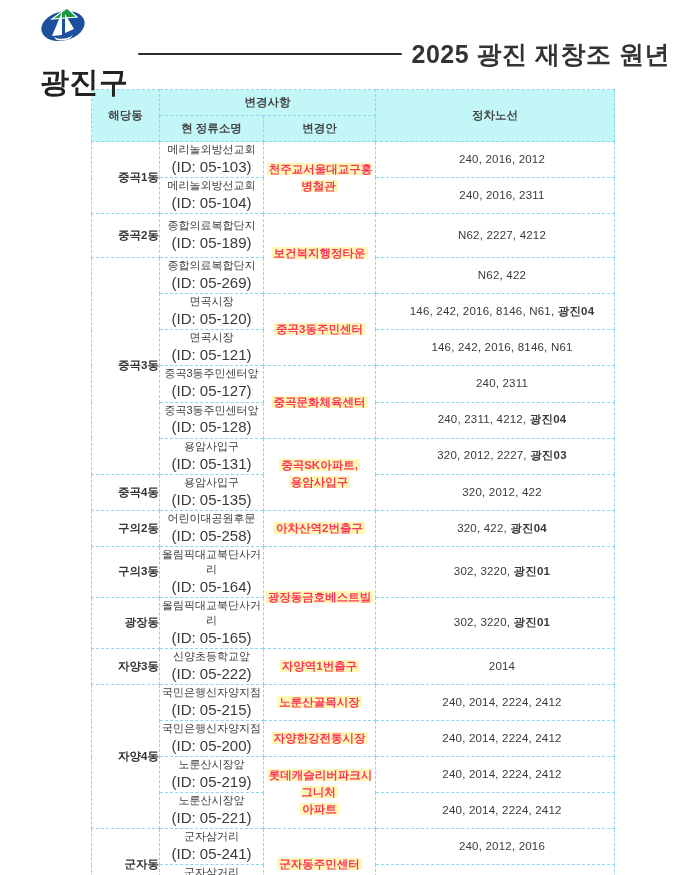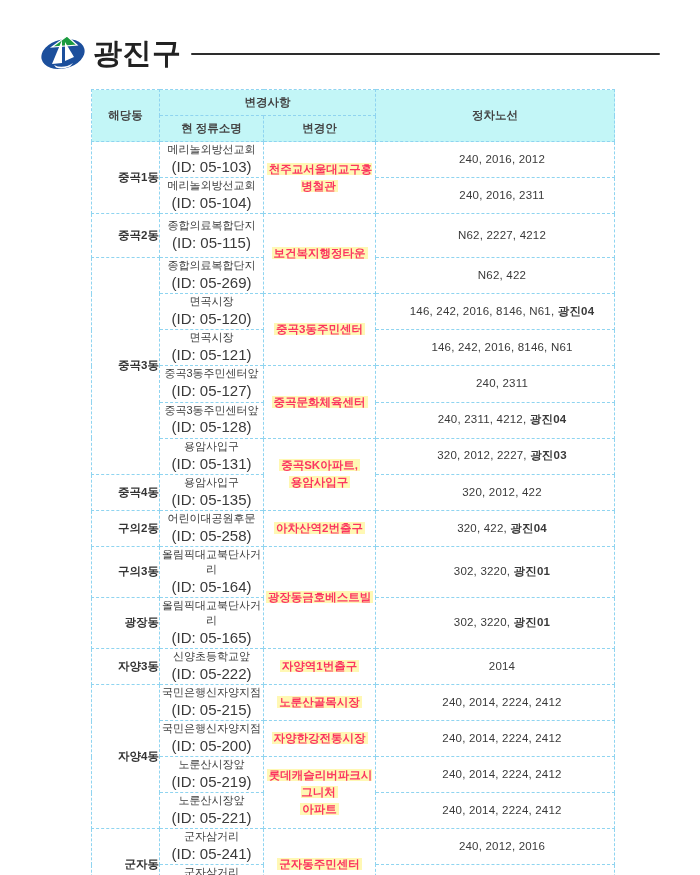--- a/index.html
+++ b/index.html
@@ -8,21 +8,21 @@
     font-family:"Liberation Sans",sans-serif;
     color:#333;overflow:hidden;
   }
   .page{width:700px;height:875px;position:relative;background:#fff;}
 
   
   .doc-header{
     display:flex;align-items:center;
     margin:33px 30px 0 40px;height:42px;
   }
-  .logo-wrap{display:flex;align-items:center;gap:7px;}
+  .logo-wrap{display:flex;gap:16px;flex-direction:column;}
   .logo-text{
     font-size:29px;font-weight:bold;color:#222;
     letter-spacing:0.5px;white-space:nowrap;
   }
   .header-rule{
     flex:1;height:2px;background:#2d2d2d;
     margin:0 10px 0 9px;border-radius:1px;
   }
   .slogan{
     font-size:25px;font-weight:bold;color:#333;
@@ -79,20 +79,21 @@
           <ellipse cx="23" cy="21" rx="22" ry="14.5" fill="#1c4f9c" transform="rotate(-14 23 21)"></ellipse>
           <polygon points="12,14 27,3 37,12" fill="#1a9b3f" stroke="#ffffff" stroke-width="1.2"></polygon>
           <path d="M22 7 L22 30 L12 31 Z" fill="#ffffff"></path>
           <path d="M25 9 L25 28 L34 24 Z" fill="#ffffff"></path>
           <path d="M14 32 Q23 36.5 33 30 L30 33.5 Q22 37 16 34.5 Z" fill="#ffffff"></path>
         </svg>
       </span>
       <span class="logo-text">광진구</span>
     </div>
     <div class="header-rule"></div>
+    <div class="slogan">2025 광진 재창조 원년</div>
   </div>
 
   <div class="table-wrap">
     <table>
       <colgroup>
         <col class="c-dong">
           <col class="c-stop">
           <col class="c-prop">
           <col class="c-routes">
       </colgroup>
@@ -123,21 +124,21 @@
             <td>
               <div class="stop-name">메리놀외방선교회</div>
               <div class="stop-id">(ID: 05-104)</div>
             </td>
             <td class="routes"><span>240, 2016, 2311</span></td>
           </tr>
           <tr style="height: 44px;">
             <td class="dong" rowspan="1">중곡2동</td>
             <td>
               <div class="stop-name">종합의료복합단지</div>
-              <div class="stop-id">(ID: 05-115)</div>
+              <div class="stop-id">(ID: 05-189)</div>
             </td>
             <td class="proposal" rowspan="2">
               <div class="hl-line"><span class="hl">보건복지행정타운</span></div>
             </td>
             <td class="routes"><span>N62, 2227, 4212</span></td>
           </tr>
           <tr style="height: 36px;">
             <td class="dong" rowspan="6">중곡3동</td>
             <td>
               <div class="stop-name">종합의료복합단지</div>

